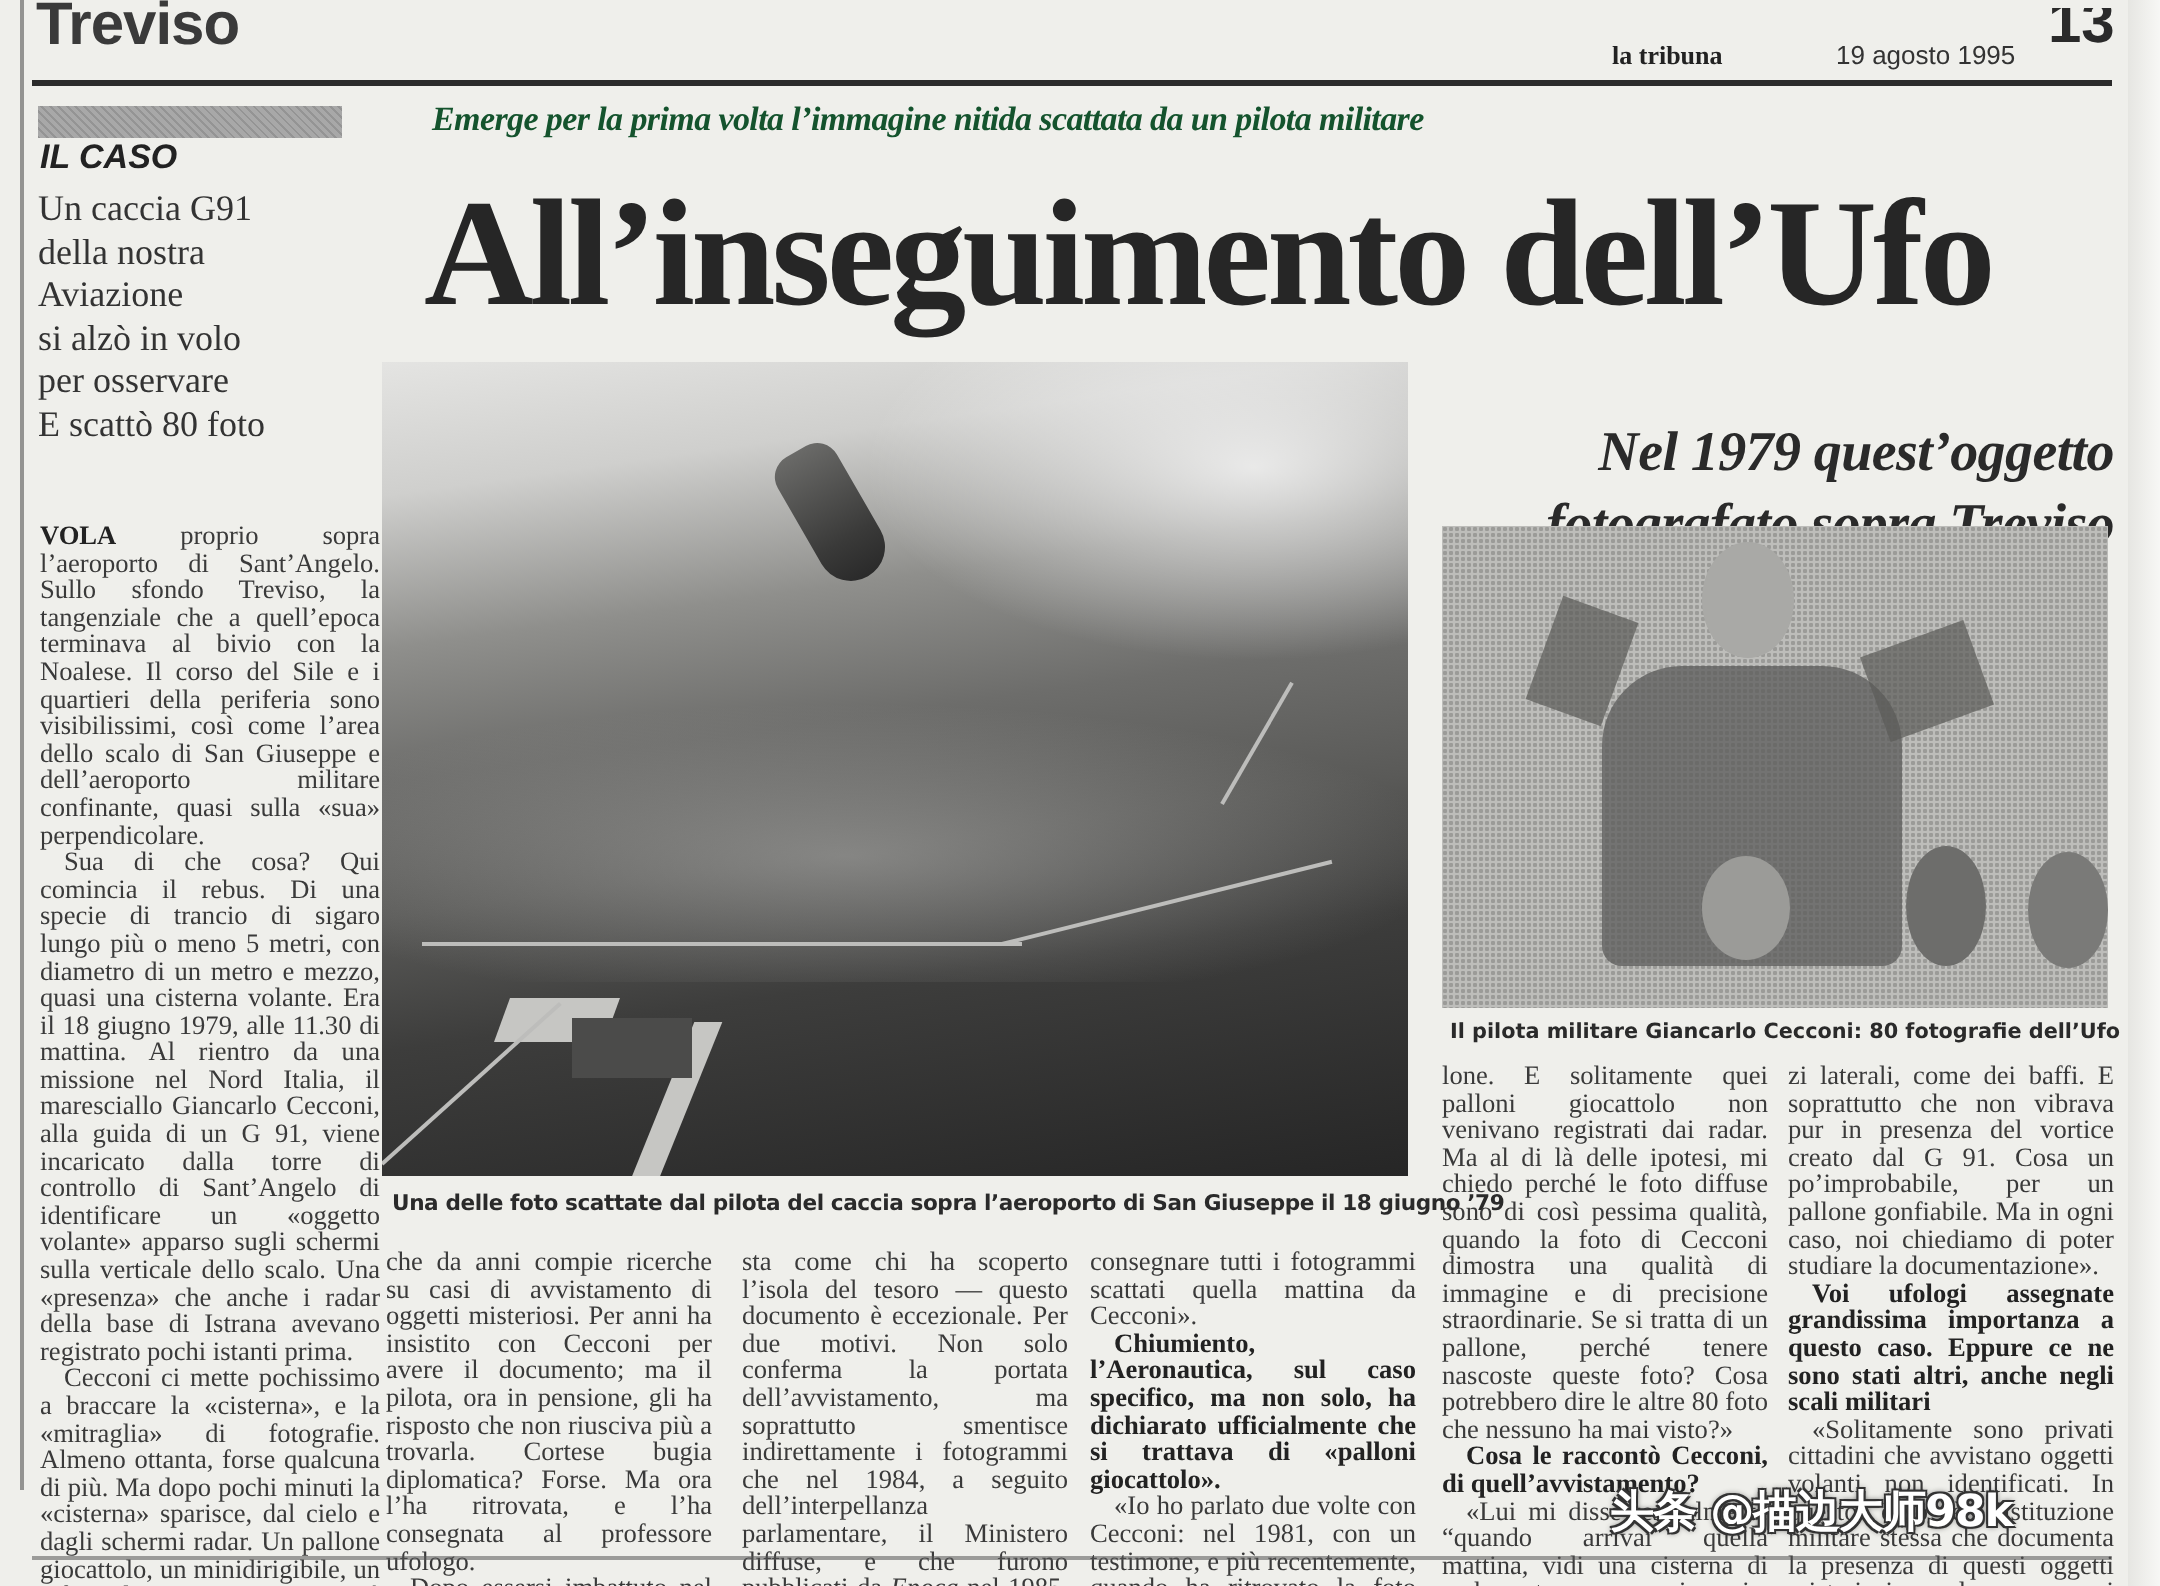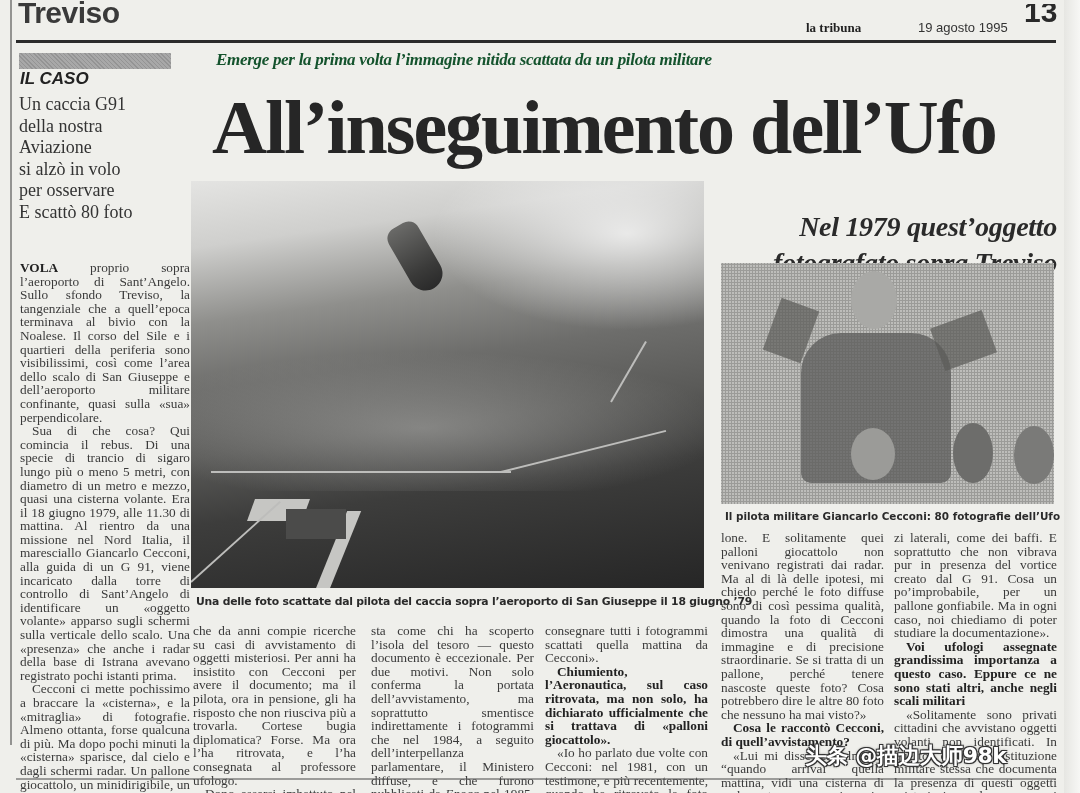--- a/index.html
+++ b/index.html
@@ -125,21 +125,21 @@
     <p>che da anni compie ricerche su casi di avvistamento di oggetti misteriosi. Per anni ha insistito con Cecconi per avere il documento; ma il pilota, ora in pensione, gli ha risposto che non riusciva più a trovarla. Cortese bugia diplomatica? Forse. Ma ora l’ha ritrovata, e l’ha consegnata al professore ufologo.</p>
     <p class="ind">Dopo essersi imbattuto nel «caso Cecconi» nel 1981, aver chiesto al Ministero della Dife-</p>
   </div>
 
   <div class="col col3">
     <p><span>sta come chi ha scoperto l’isola del tesoro — questo documento è eccezionale. Per due motivi. Non solo conferma la portata dell’avvistamento, ma soprattutto smentisce indirettamente i fotogrammi che nel 1984, a seguito dell’interpellanza parlamentare, il Ministero diffuse, e che furono pubblicati da </span><i>Epoca</i><span> nel 1985. Forse la cisterna è quella, ma la differenza di nitidezza, di campo, di visibilità è enorme, non c’è</span></p>
   </div>
 
   <div class="col col4">
     <p>consegnare tutti i fotogrammi scattati quella mattina da Cecconi».</p>
-    <p class="ind"><b>Chiumiento, l’Aeronautica, sul caso ritrovata, ma non solo, ha dichiarato ufficialmente che si trattava di «palloni giocattolo».</b></p>
+    <p class="ind"><b>Chiumiento, l’Aeronautica, sul caso specifico, ma non solo, ha dichiarato ufficialmente che si trattava di «palloni giocattolo».</b></p>
     <p class="ind">«Io ho parlato due volte con Cecconi: nel 1981, con un testimone, e più recentemente, quando ha ritrovato la foto che per tanti anni avevo cercato. Lui mi ha sempre garanti-</p>
   </div>
 
   <div class="col col5">
     <p>lone. E solitamente quei palloni giocattolo non venivano registrati dai radar. Ma al di là delle ipotesi, mi chiedo perché le foto diffuse sono di così pessima qualità, quando la foto di Cecconi dimostra una qualità di immagine e di precisione straordinarie. Se si tratta di un pallone, perché tenere nascoste queste foto? Cosa potrebbero dire le altre 80 foto che nessuno ha mai visto?»</p>
     <p class="ind"><b>Cosa le raccontò Cecconi, di quell’avvistamento?</b></p>
     <p class="ind">«Lui mi disse testualmente “quando arrivai quella mattina, vidi una cisterna di carburante sospesa in aria, sembrava sfidasse l’aerodinamica. Certo non era un pallone, non sembrava un pallone gonfiabile”. Cecconi è un testimo-</p>
   </div>
 
   <div class="col col6">

